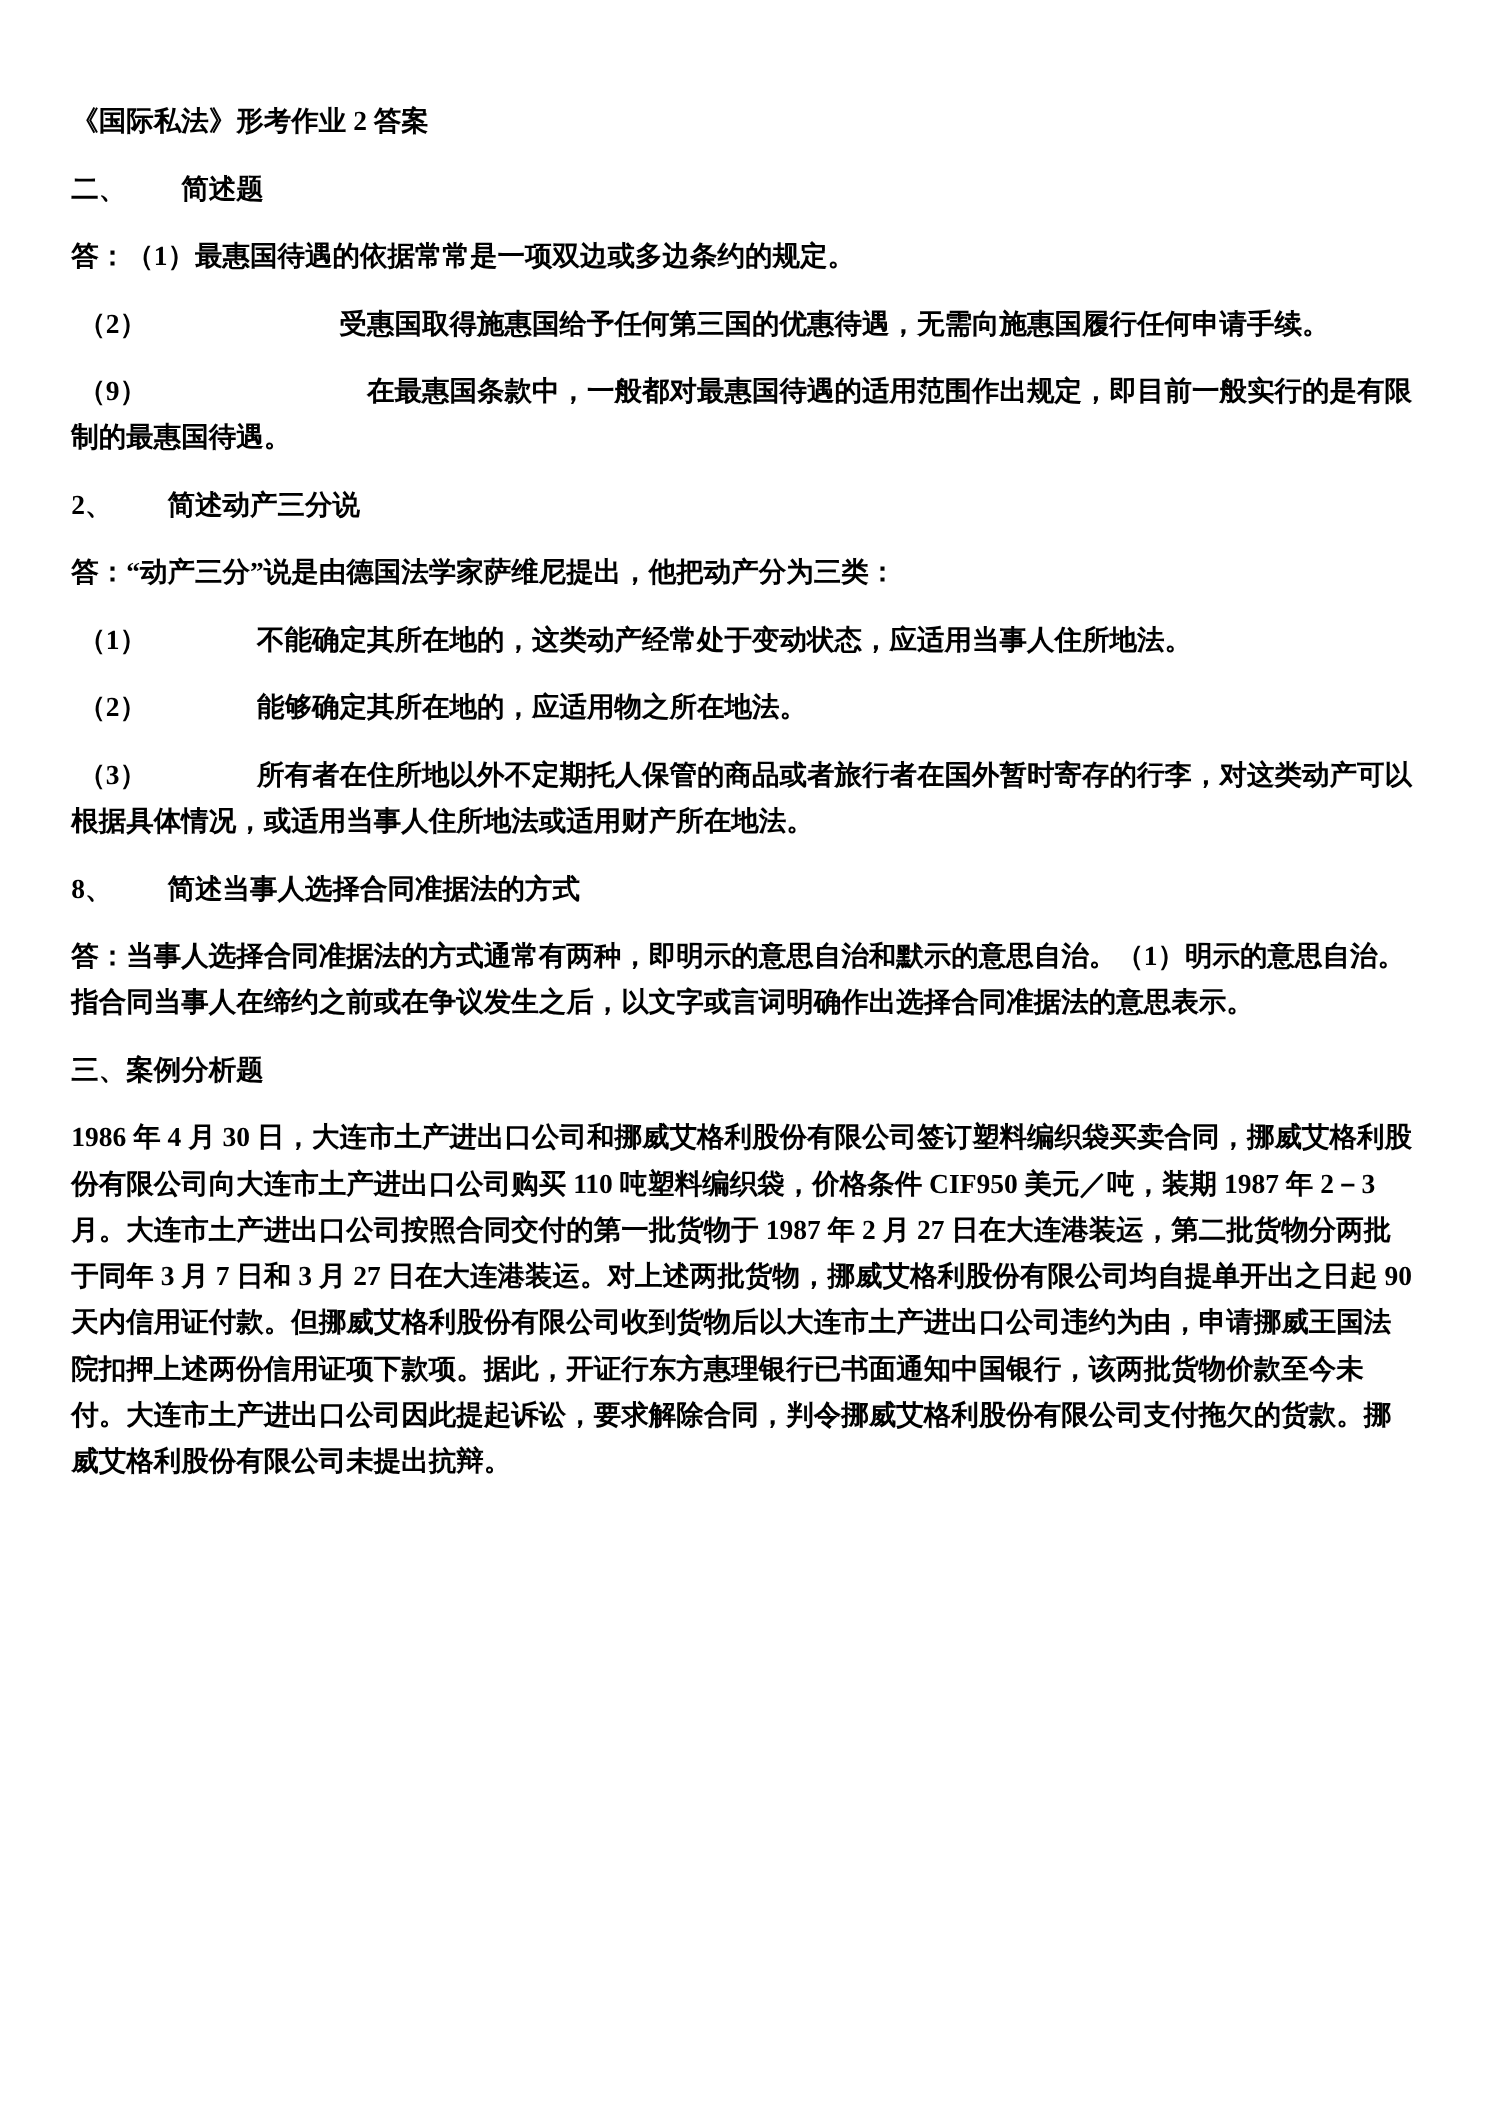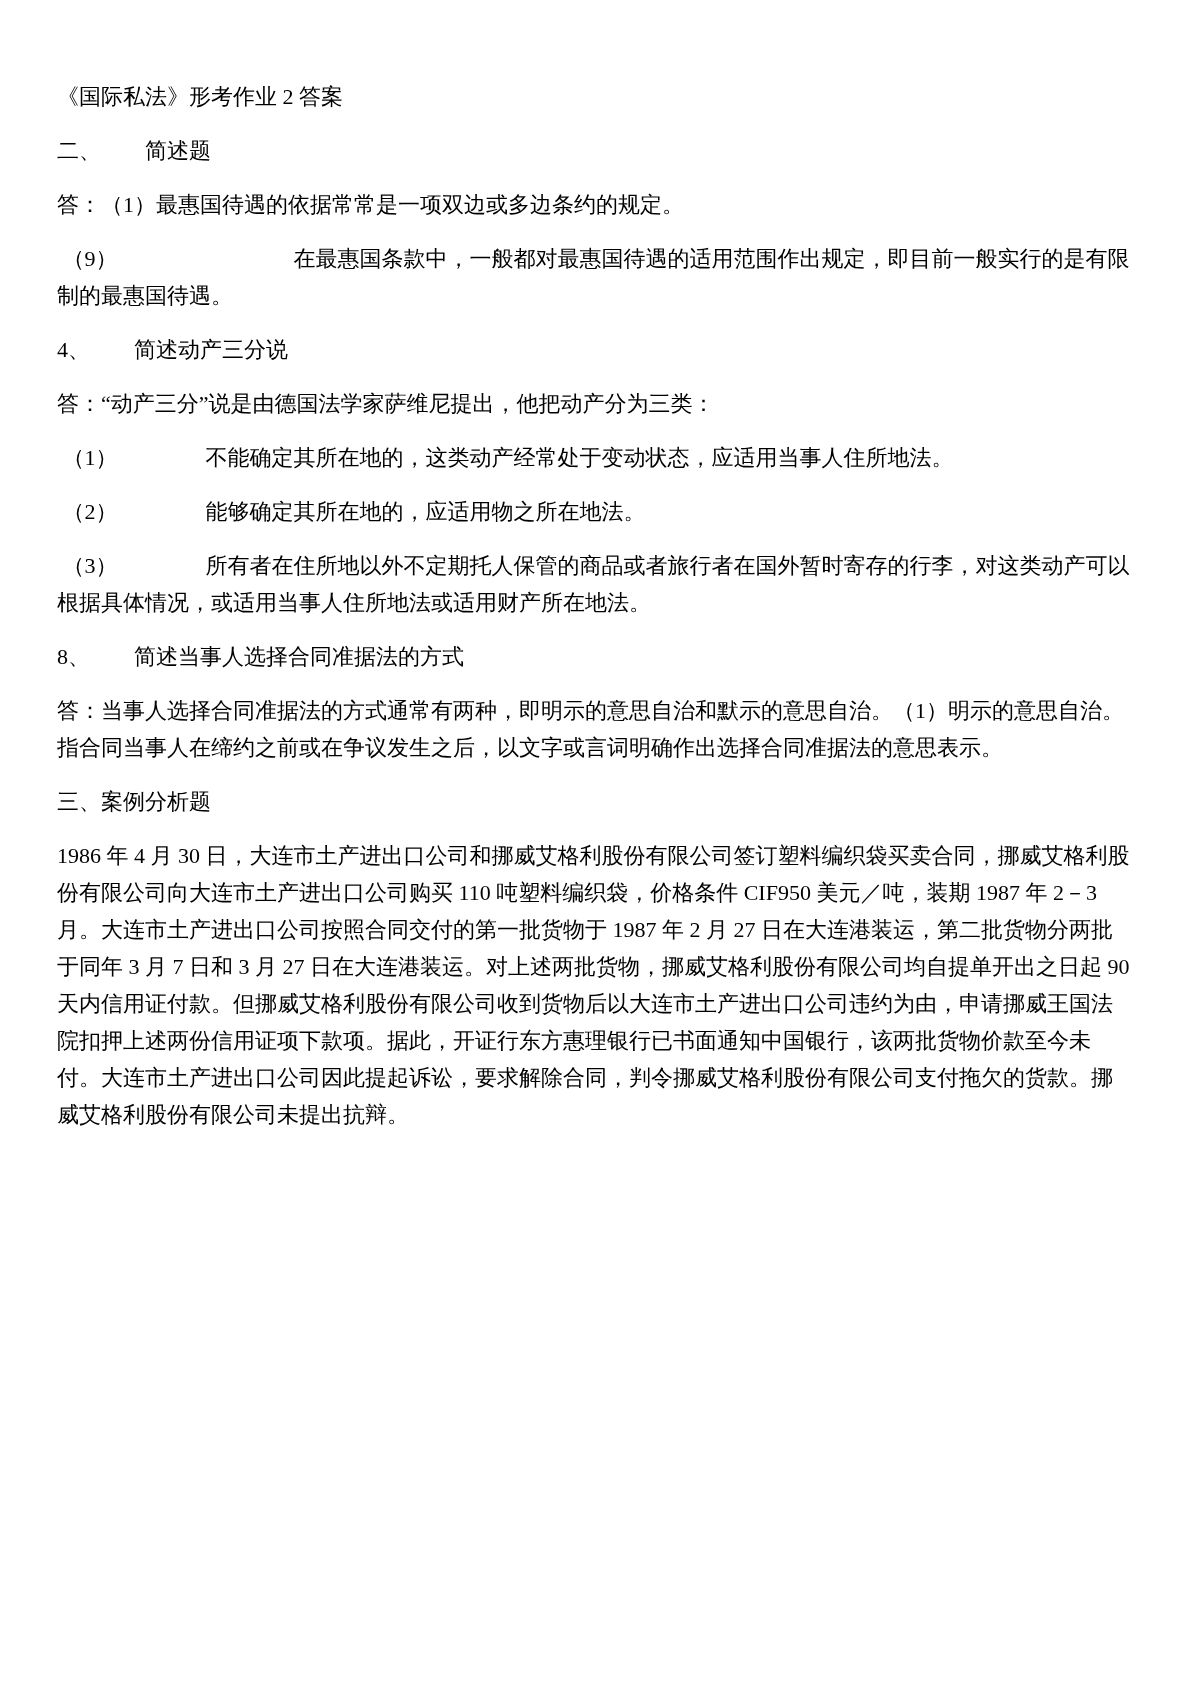--- a/index.html
+++ b/index.html
@@ -21,34 +21,35 @@
     padding: 78px 57px 60px 57px;
     background: #ffffff;
   }
   .doc-title,
   .doc-paragraph {
     font-size: 22px;
     line-height: 37px;
     margin: 0 0 17px 0;
     white-space: pre-wrap;
     text-align: left;
-    font-weight: normal;
+    font-weight: bold;
   }
 </style>
 </head>
 <body>
 
 <div class="page">
   <p class="doc-title">《国际私法》形考作业 2 答案</p>
 
   <p class="doc-paragraph">二、　　简述题</p>
   <p class="doc-paragraph">答：（1）最惠国待遇的依据常常是一项双边或多边条约的规定。</p>
+  <p class="doc-paragraph"> （2）　　　　　　　受惠国取得施惠国给予任何第三国的优惠待遇，无需向施惠国履行任何申请手续。</p>
   <p class="doc-paragraph"> （9）　　　　　　　　在最惠国条款中，一般都对最惠国待遇的适用范围作出规定，即目前一般实行的是有限制的最惠国待遇。</p>
 
-  <p class="doc-paragraph">4、　　简述动产三分说</p>
+  <p class="doc-paragraph">2、　　简述动产三分说</p>
   <p class="doc-paragraph">答：“动产三分”说是由德国法学家萨维尼提出，他把动产分为三类：</p>
   <p class="doc-paragraph"> （1）　　　　不能确定其所在地的，这类动产经常处于变动状态，应适用当事人住所地法。</p>
   <p class="doc-paragraph"> （2）　　　　能够确定其所在地的，应适用物之所在地法。</p>
   <p class="doc-paragraph"> （3）　　　　所有者在住所地以外不定期托人保管的商品或者旅行者在国外暂时寄存的行李，对这类动产可以根据具体情况，或适用当事人住所地法或适用财产所在地法。</p>
 
   <p class="doc-paragraph">8、　　简述当事人选择合同准据法的方式</p>
   <p class="doc-paragraph">答：当事人选择合同准据法的方式通常有两种，即明示的意思自治和默示的意思自治。（1）明示的意思自治。指合同当事人在缔约之前或在争议发生之后，以文字或言词明确作出选择合同准据法的意思表示。</p>
 
   <p class="doc-paragraph">三、案例分析题</p>
   <p class="doc-paragraph">1986 年 4 月 30 日，大连市土产进出口公司和挪威艾格利股份有限公司签订塑料编织袋买卖合同，挪威艾格利股份有限公司向大连市土产进出口公司购买 110 吨塑料编织袋，价格条件 CIF950 美元／吨，装期 1987 年 2－3 月。大连市土产进出口公司按照合同交付的第一批货物于 1987 年 2 月 27 日在大连港装运，第二批货物分两批于同年 3 月 7 日和 3 月 27 日在大连港装运。对上述两批货物，挪威艾格利股份有限公司均自提单开出之日起 90 天内信用证付款。但挪威艾格利股份有限公司收到货物后以大连市土产进出口公司违约为由，申请挪威王国法院扣押上述两份信用证项下款项。据此，开证行东方惠理银行已书面通知中国银行，该两批货物价款至今未付。大连市土产进出口公司因此提起诉讼，要求解除合同，判令挪威艾格利股份有限公司支付拖欠的货款。挪威艾格利股份有限公司未提出抗辩。</p>

